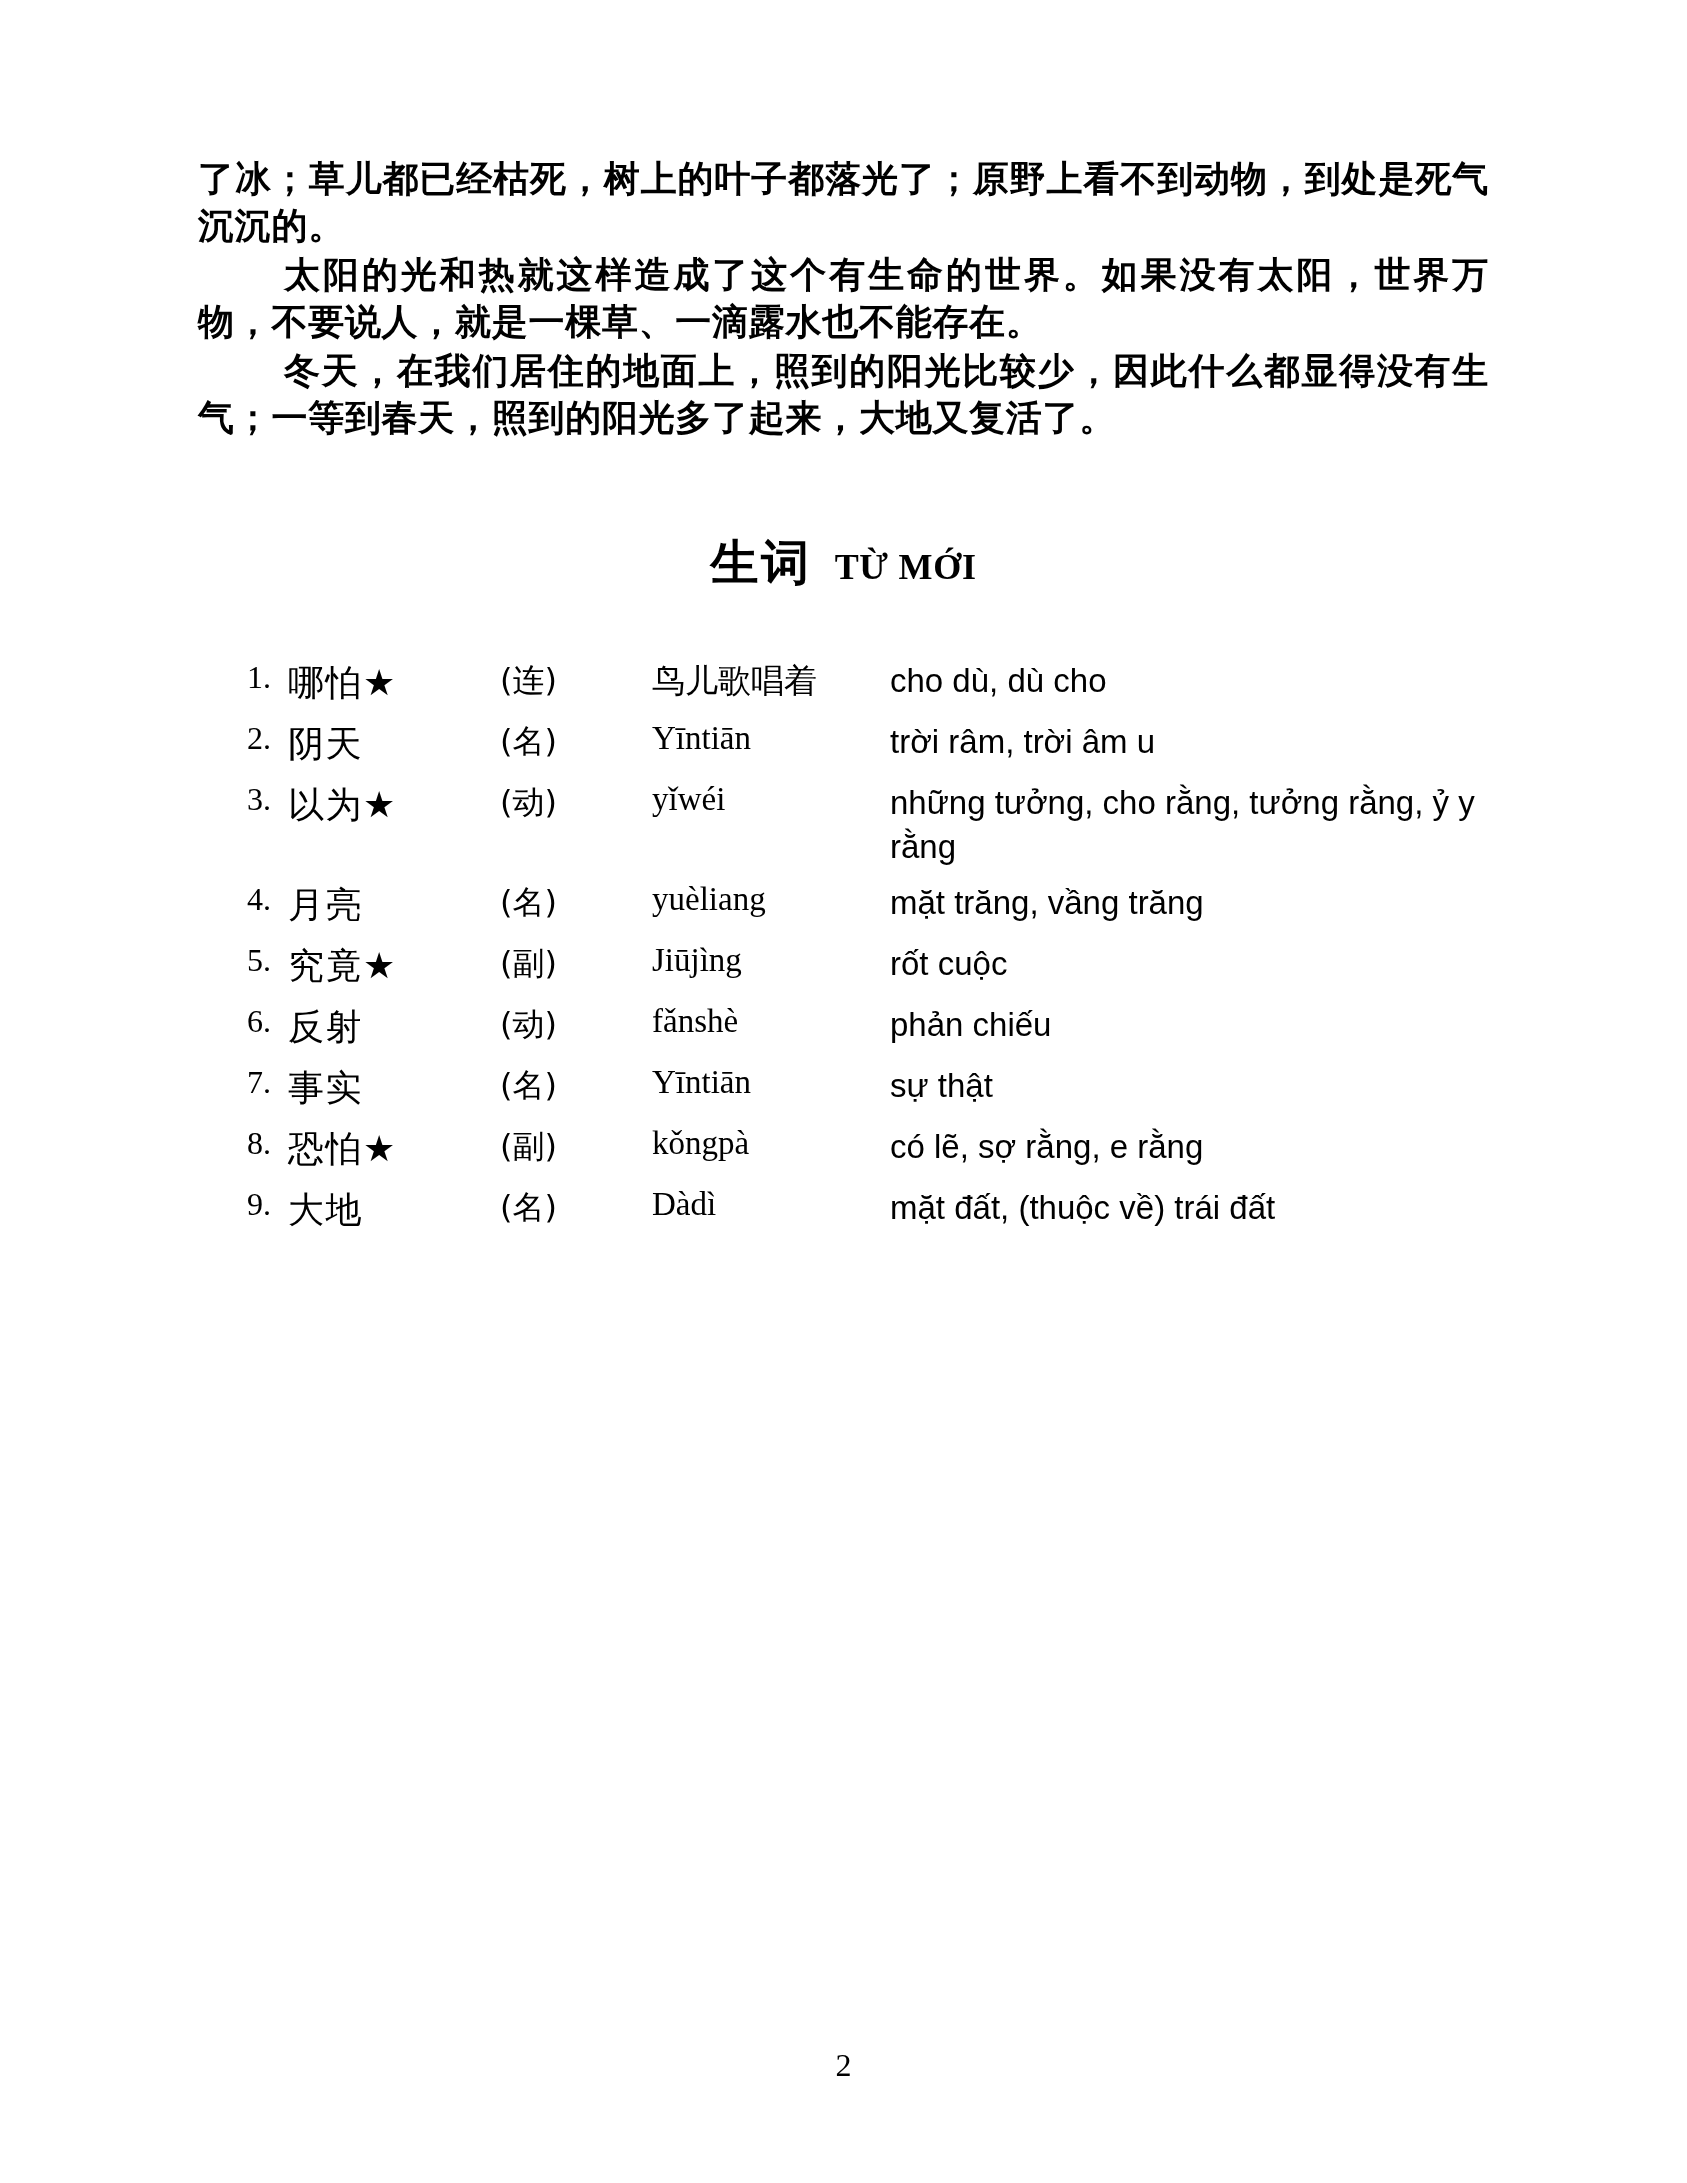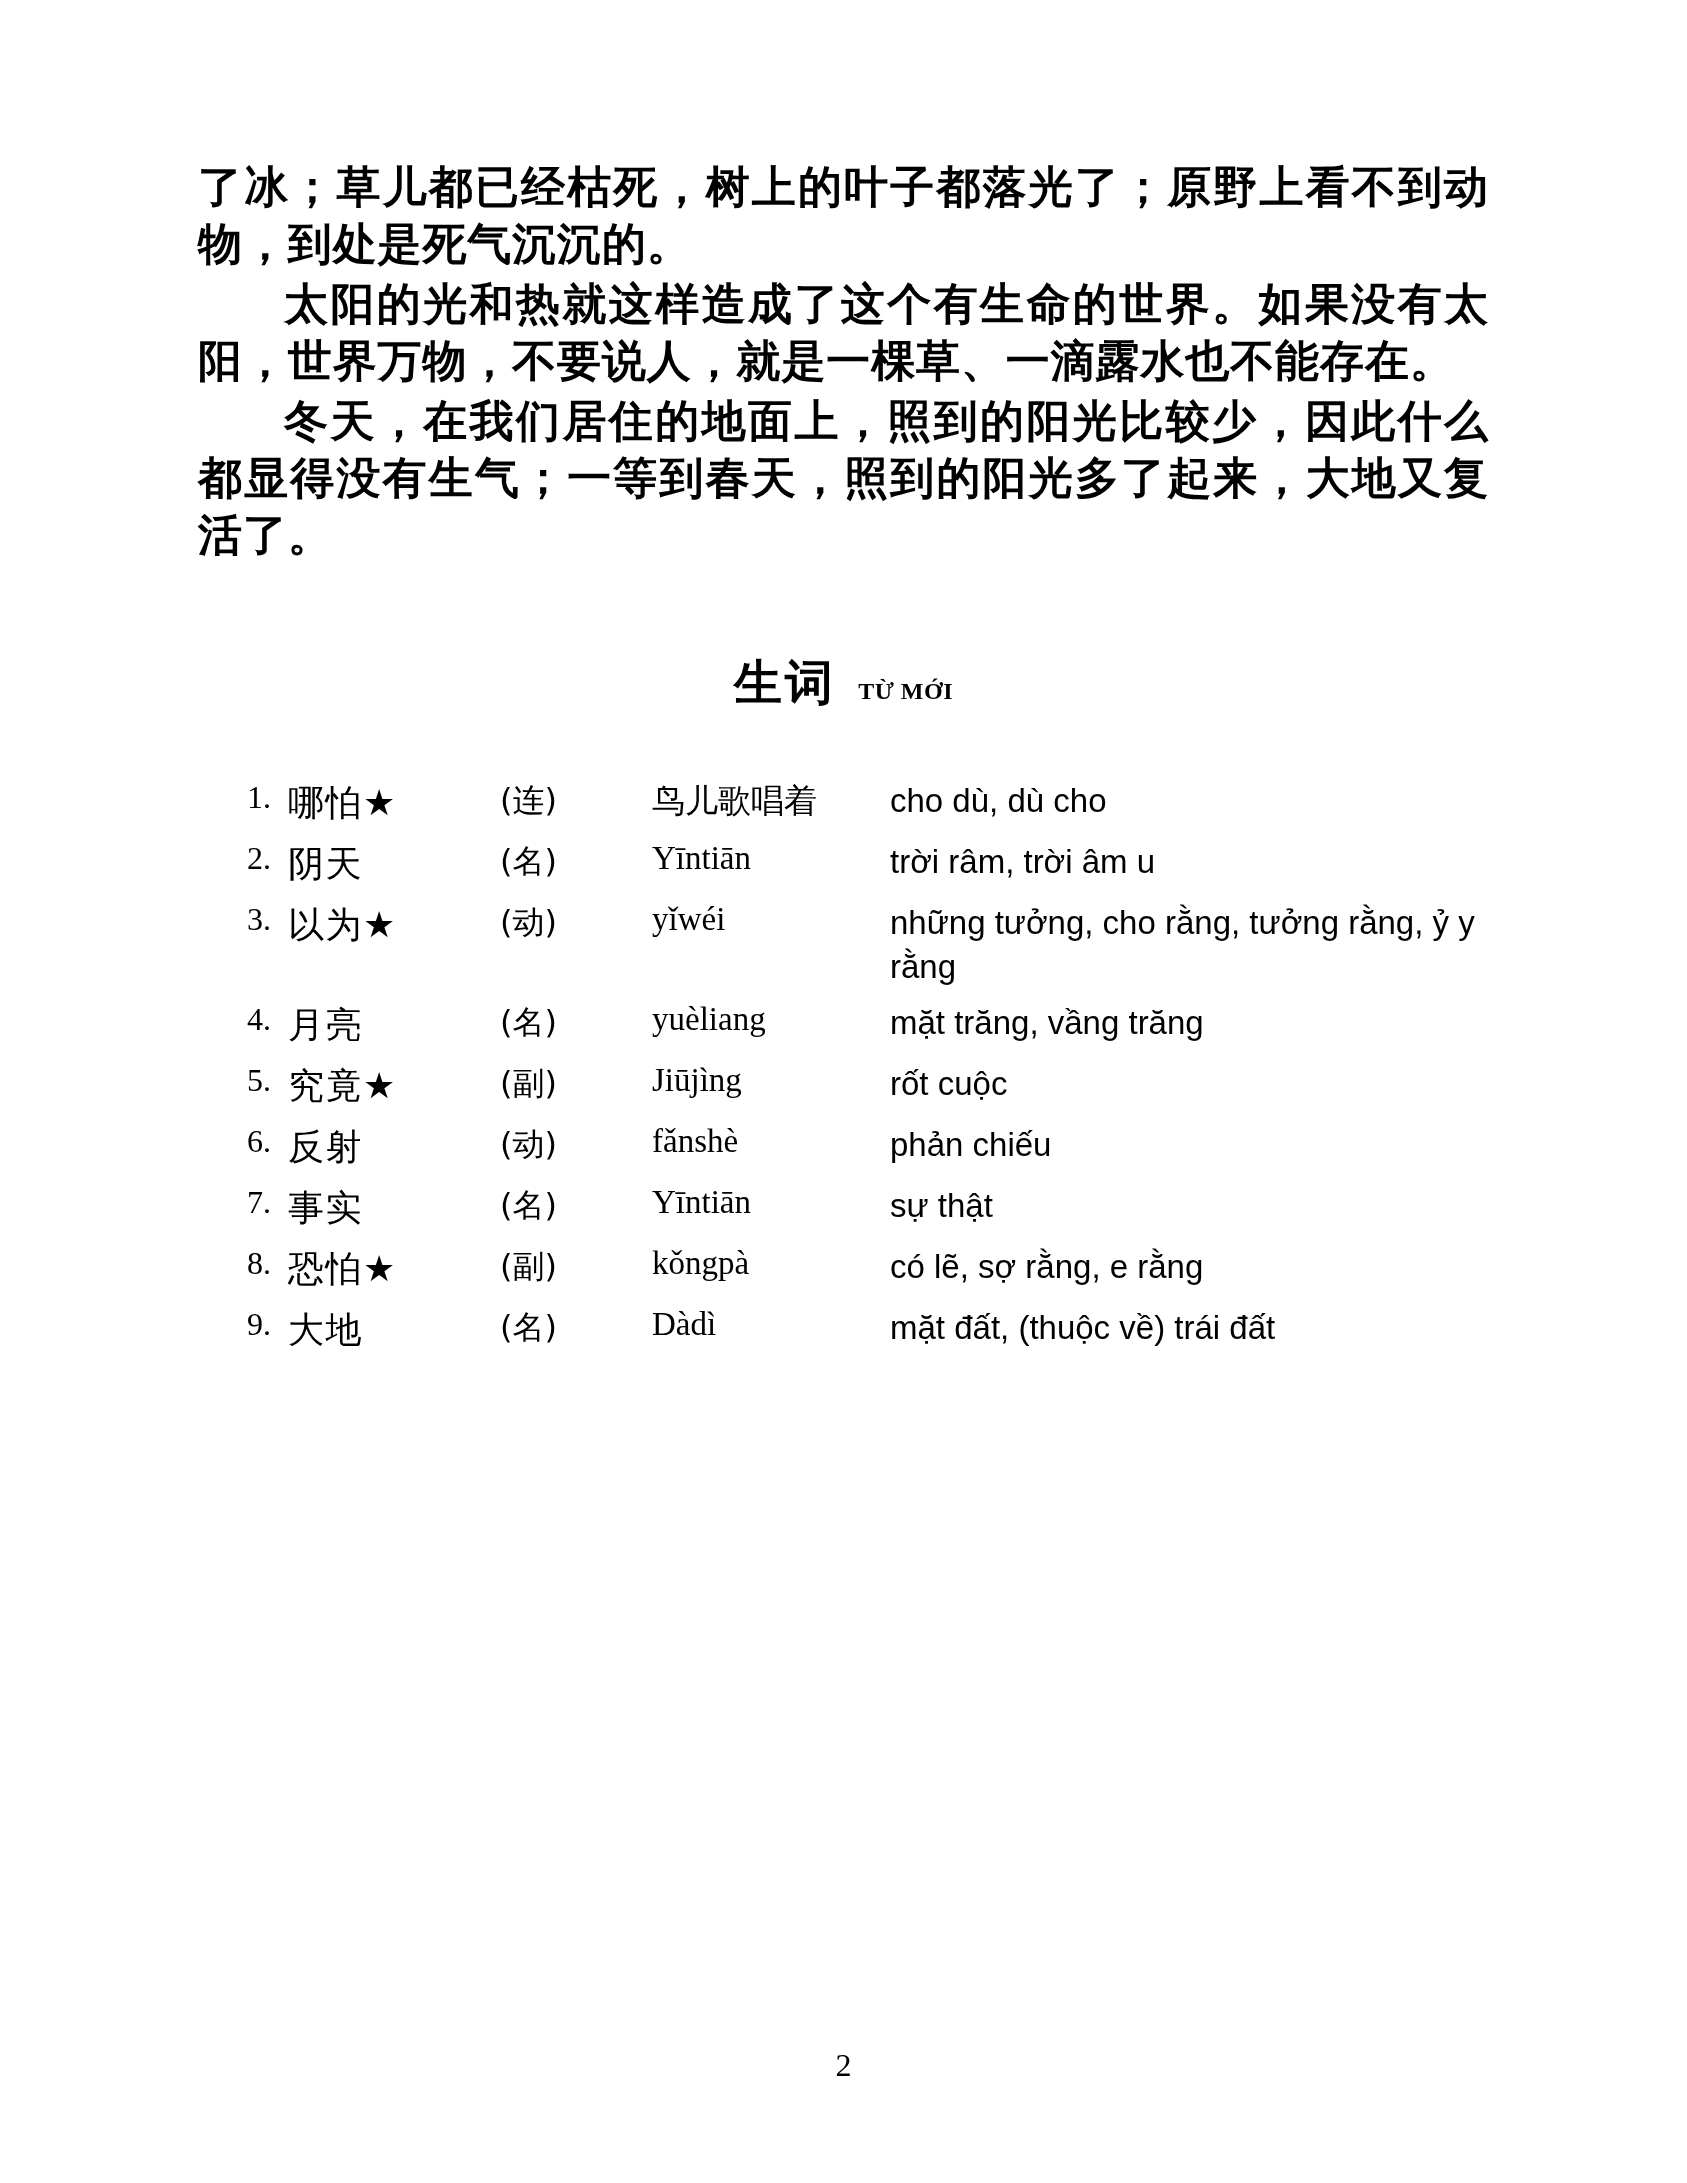--- a/index.html
+++ b/index.html
@@ -16,23 +16,23 @@
     overflow: hidden;
   }
   .page {
     position: relative;
     width: 1687px;
     height: 2183px;
     box-sizing: border-box;
     padding: 159px 198px 0 198px;
   }
   .body-text {
-    font-family: Liberation Serif, serif;
+    font-family: Liberation Mono, monospace;
     font-weight: bold;
-    font-size: 44px;
+    font-size: 36px;
     line-height: 1.30;
     letter-spacing: 0.02em;
     text-align: justify;
     text-justify: inter-character;
   }
   .para {
     margin: 0 0 2.6px 0;
   }
   .para.indent {
     text-indent: 86px;
@@ -44,21 +44,21 @@
   }
   .vocab-header .cn {
     font-family: Liberation Mono, monospace;
     font-weight: bold;
     font-size: 48px;
     letter-spacing: 0.06em;
   }
   .vocab-header .vn {
     font-family: "Liberation Serif", serif;
     font-weight: bold;
-    font-size: 24px;
+    font-size: 36px;
     margin-left: 22.5px;
     letter-spacing: 0.02em;
   }
   .vocab-list {
     margin-top: 64px;
     width: 100%;
     border-collapse: collapse;
   }
   .vocab-list td {
     vertical-align: top;

